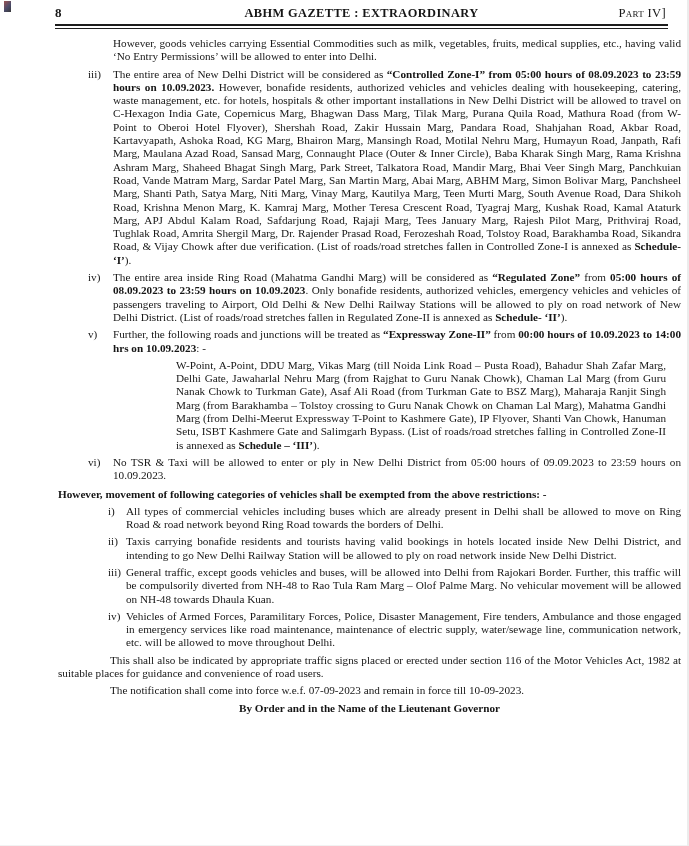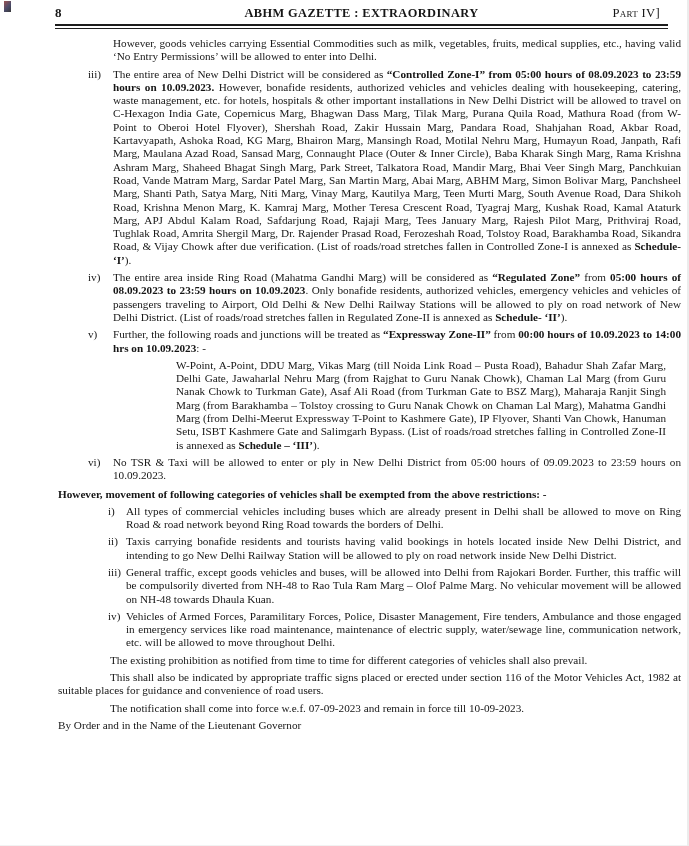--- a/index.html
+++ b/index.html
@@ -18,37 +18,37 @@
   }
   .artifact {
     position: absolute; left: 4px; top: 1px; width: 7px; height: 11px;
     background: linear-gradient(135deg, #8a3434 0%, #2c2c50 55%, #151515 100%);
     opacity: .85;
   }
   .header { position: absolute; top: 5px; left: 55px; width: 613px; height: 18px; }
   .pnum  { position: absolute; left: 0; top: 1px; font-weight: bold; font-size: 13px; }
   .htitle{ position: absolute; left: 0; right: 0; top: 2px; text-align: center;
            font-weight: bold; font-size: 12.4px; letter-spacing: .4px; }
-  .hpart { position: absolute; right: 8px; top: 2px; font-size: 12.6px; font-variant: small-caps; letter-spacing: .3px; }
+  .hpart { position: absolute; right: 2px; top: 2px; font-size: 12.6px; font-variant: small-caps; letter-spacing: .3px; }
   .rule  { position: absolute; top: 24px; left: 55px; width: 613px; height: 5px;
            border-top: 2px solid #1d1d1d; border-bottom: 1px solid #1d1d1d; }
   .content { position: absolute; top: 37px; left: 58px; width: 623px; }
   .just { text-align: justify; }
   .blk { margin-bottom: 4px; }
   .intro { margin-left: 55px; }
   .item { display: flex; }
   .l1 { margin-left: 30px; }
   .l1 > .marker { flex: 0 0 25px; }
   .l2 { margin-left: 50px; }
   .l2 > .marker { flex: 0 0 18px; }
   .itext { flex: 1 1 auto; font-family: Liberation Serif, serif; }
   .subpar { margin-left: 118px; width: 490px; margin-top: 1px; }
   .exempt-heading { font-weight: bold; margin: 5px 0 4px 0; }
   .closing { text-indent: 52px; }
-  .signoff { text-align: left; margin-top: 2px; }
+  .signoff { text-align: center; margin-top: 2px; font-weight: bold; }
   .b { font-weight: bold; }
 </style>
 </head>
 <body>
 
 <div class="page">
 
   <div class="artifact"></div>
 
   <div class="header">
@@ -99,21 +99,20 @@
     <div class="item l2 blk">
       <span class="marker">iii)</span>
       <span class="itext just"><span>General traffic, except goods vehicles and buses, will be allowed into Delhi from Rajokari Border. Further, this traffic will be compulsorily diverted from NH-48 to Rao Tula Ram Marg – Olof Palme Marg. No vehicular movement will be allowed on NH-48 towards Dhaula Kuan.</span></span>
     </div>
 
     <div class="item l2 blk">
       <span class="marker">iv)</span>
       <span class="itext just"><span>Vehicles of Armed Forces, Paramilitary Forces, Police, Disaster Management, Fire tenders, Ambulance and those engaged in emergency services like road maintenance, maintenance of electric supply, water/sewage line, communication network, etc. will be allowed to move throughout Delhi.</span></span>
     </div>
 
-    <p class="closing just blk">The existing prohibition as notified from time to time for different categories of vehicles shall also prevail.</p>
 
     <p class="closing just blk">This shall also be indicated by appropriate traffic signs placed or erected under section 116 of the Motor Vehicles Act, 1982 at suitable places for guidance and convenience of road users.</p>
 
     <p class="closing just blk">The notification shall come into force w.e.f. 07-09-2023 and remain in force till 10-09-2023.</p>
 
     <p class="signoff">By Order and in the Name of the Lieutenant Governor</p>
 
   </div>
 </div>
 

